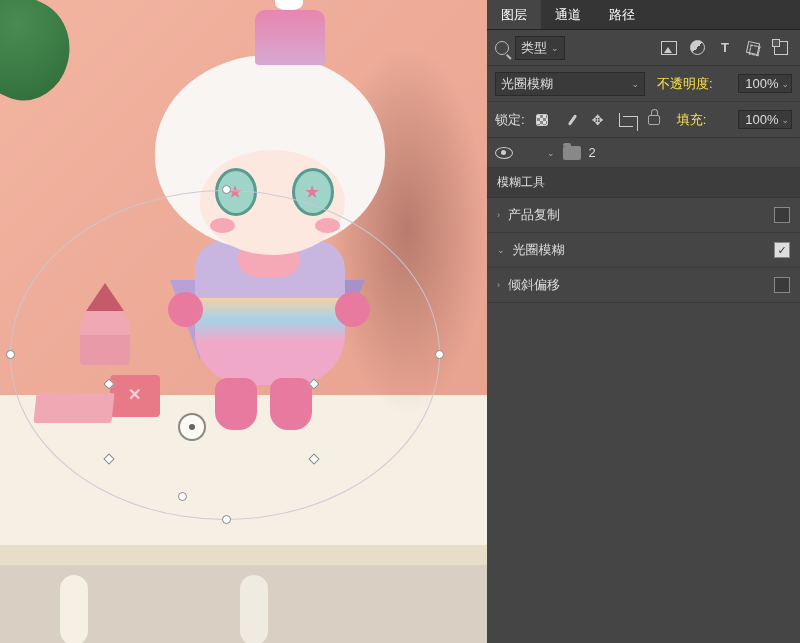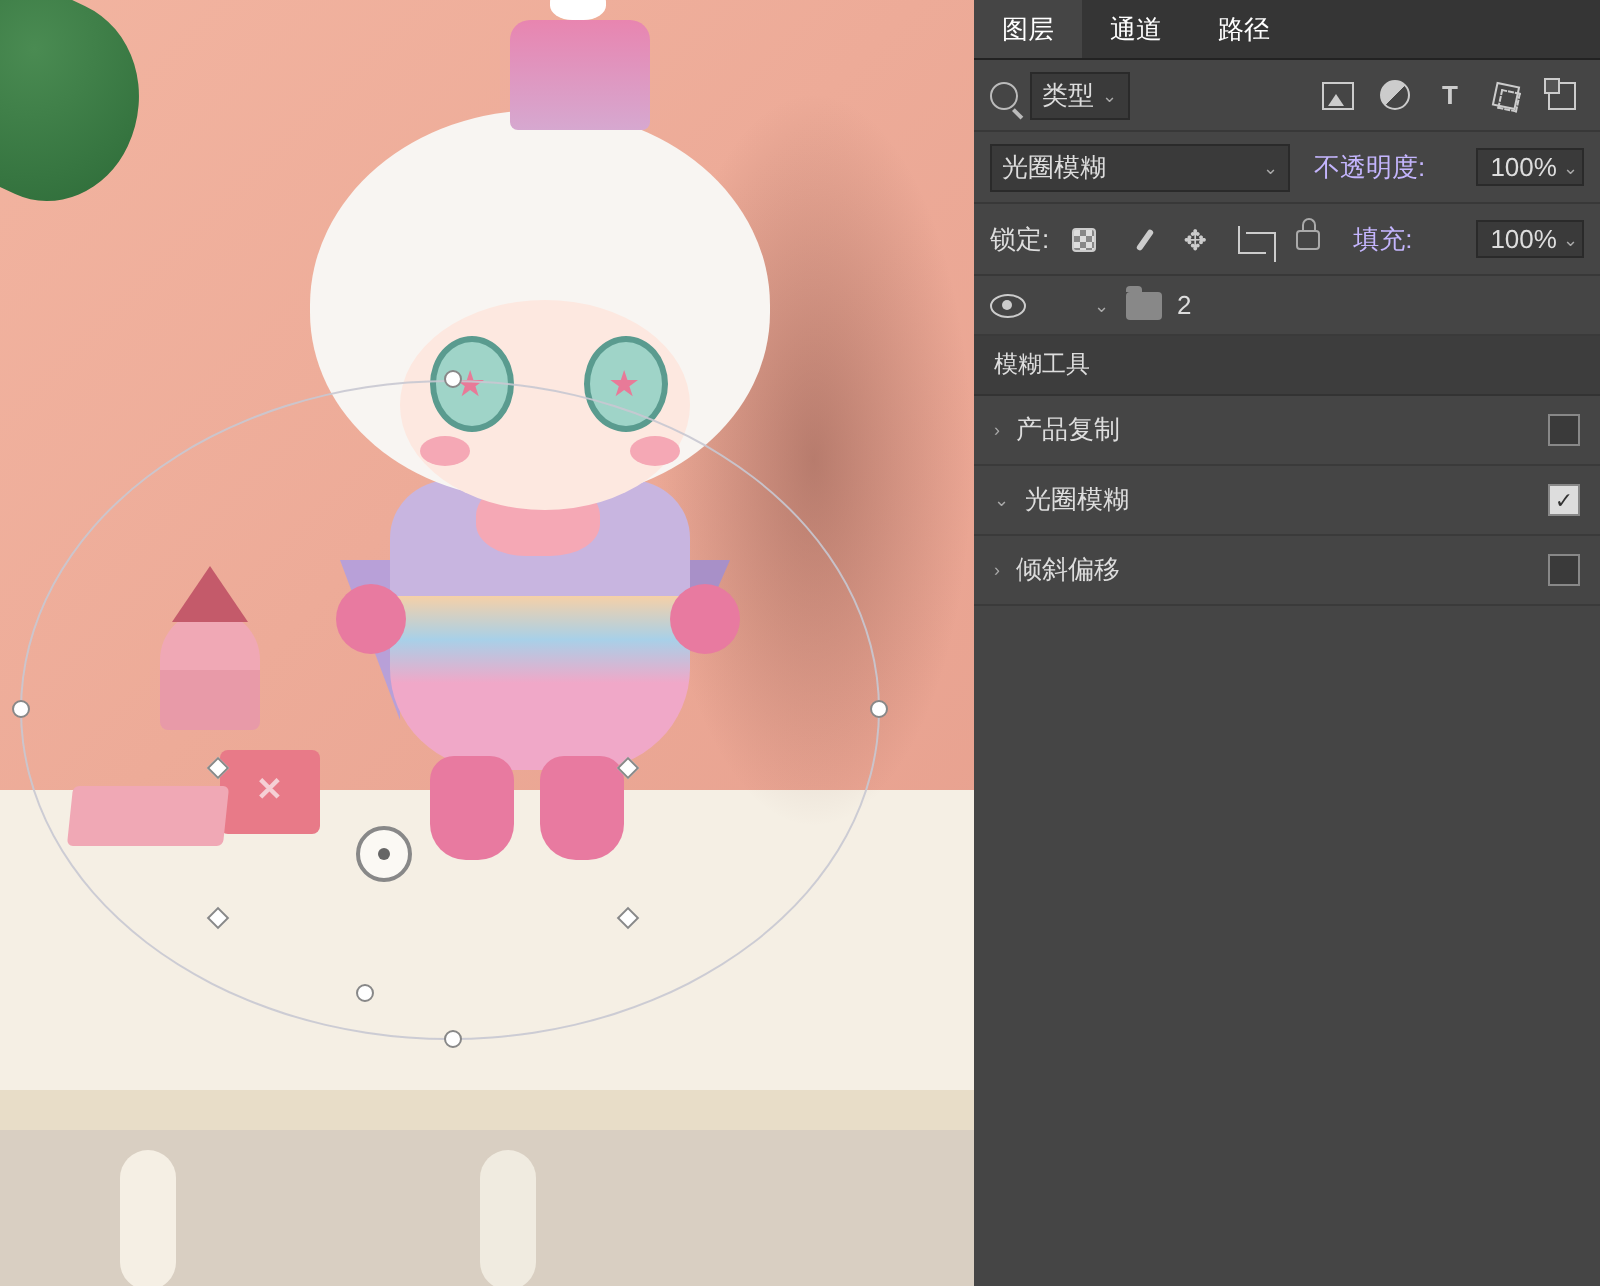--- a/index.html
+++ b/index.html
@@ -92,21 +92,21 @@
 .section-title { background: #3d3d3d; padding: 6px 10px; font-size: 12px; border-bottom: 1px solid #333; }
 .blur-group { display: flex; align-items: center; padding: 8px 10px; gap: 8px; border-bottom: 1px solid #3a3a3a; cursor:pointer; }
 .blur-group .chk { width: 16px; height: 16px; border: 1px solid #888; background: #3a3a3a; margin-left: auto; display:flex; align-items:center; justify-content:center; font-size:11px; }
 .blur-group .chk.on { background: #ddd; color: #333; }
 .slider-row { padding: 10px 14px 14px 30px; display:flex; flex-direction:column; gap:8px; }
 .slider-head { display:flex; justify-content:space-between; align-items:center; }
 .slider-val { background:#333; border:1px solid #222; padding:2px 6px; width:68px; text-align:right; font-size:12px; }
 .slider-track { height: 4px; background: #333; border-radius: 2px; position: relative; }
 .slider-thumb { position: absolute; top: -5px; left: 28%; width: 13px; height: 13px; background: #ccc; border-radius: 50%; border:1px solid #666; }
 .indent1 { width:18px; } .indent2 { width:38px; }
-.label-txt { color:#c4b5fd; margin-left:6px; margin-right:auto; }
+.label-txt { color:#fde047; margin-left:6px; margin-right:auto; }
 .val-txt { color:#ddd; }
 .opacity-field { display:flex; align-items:center; background:#3a3a3a; border:1px solid #2a2a2a; padding:1px 2px 1px 6px; gap:3px; }
 </style>
 </head>
 <body>
 
 <div class="canvas-area">
   <div class="wall"></div>
   <div class="table"></div>
   <div class="table-edge"></div>

